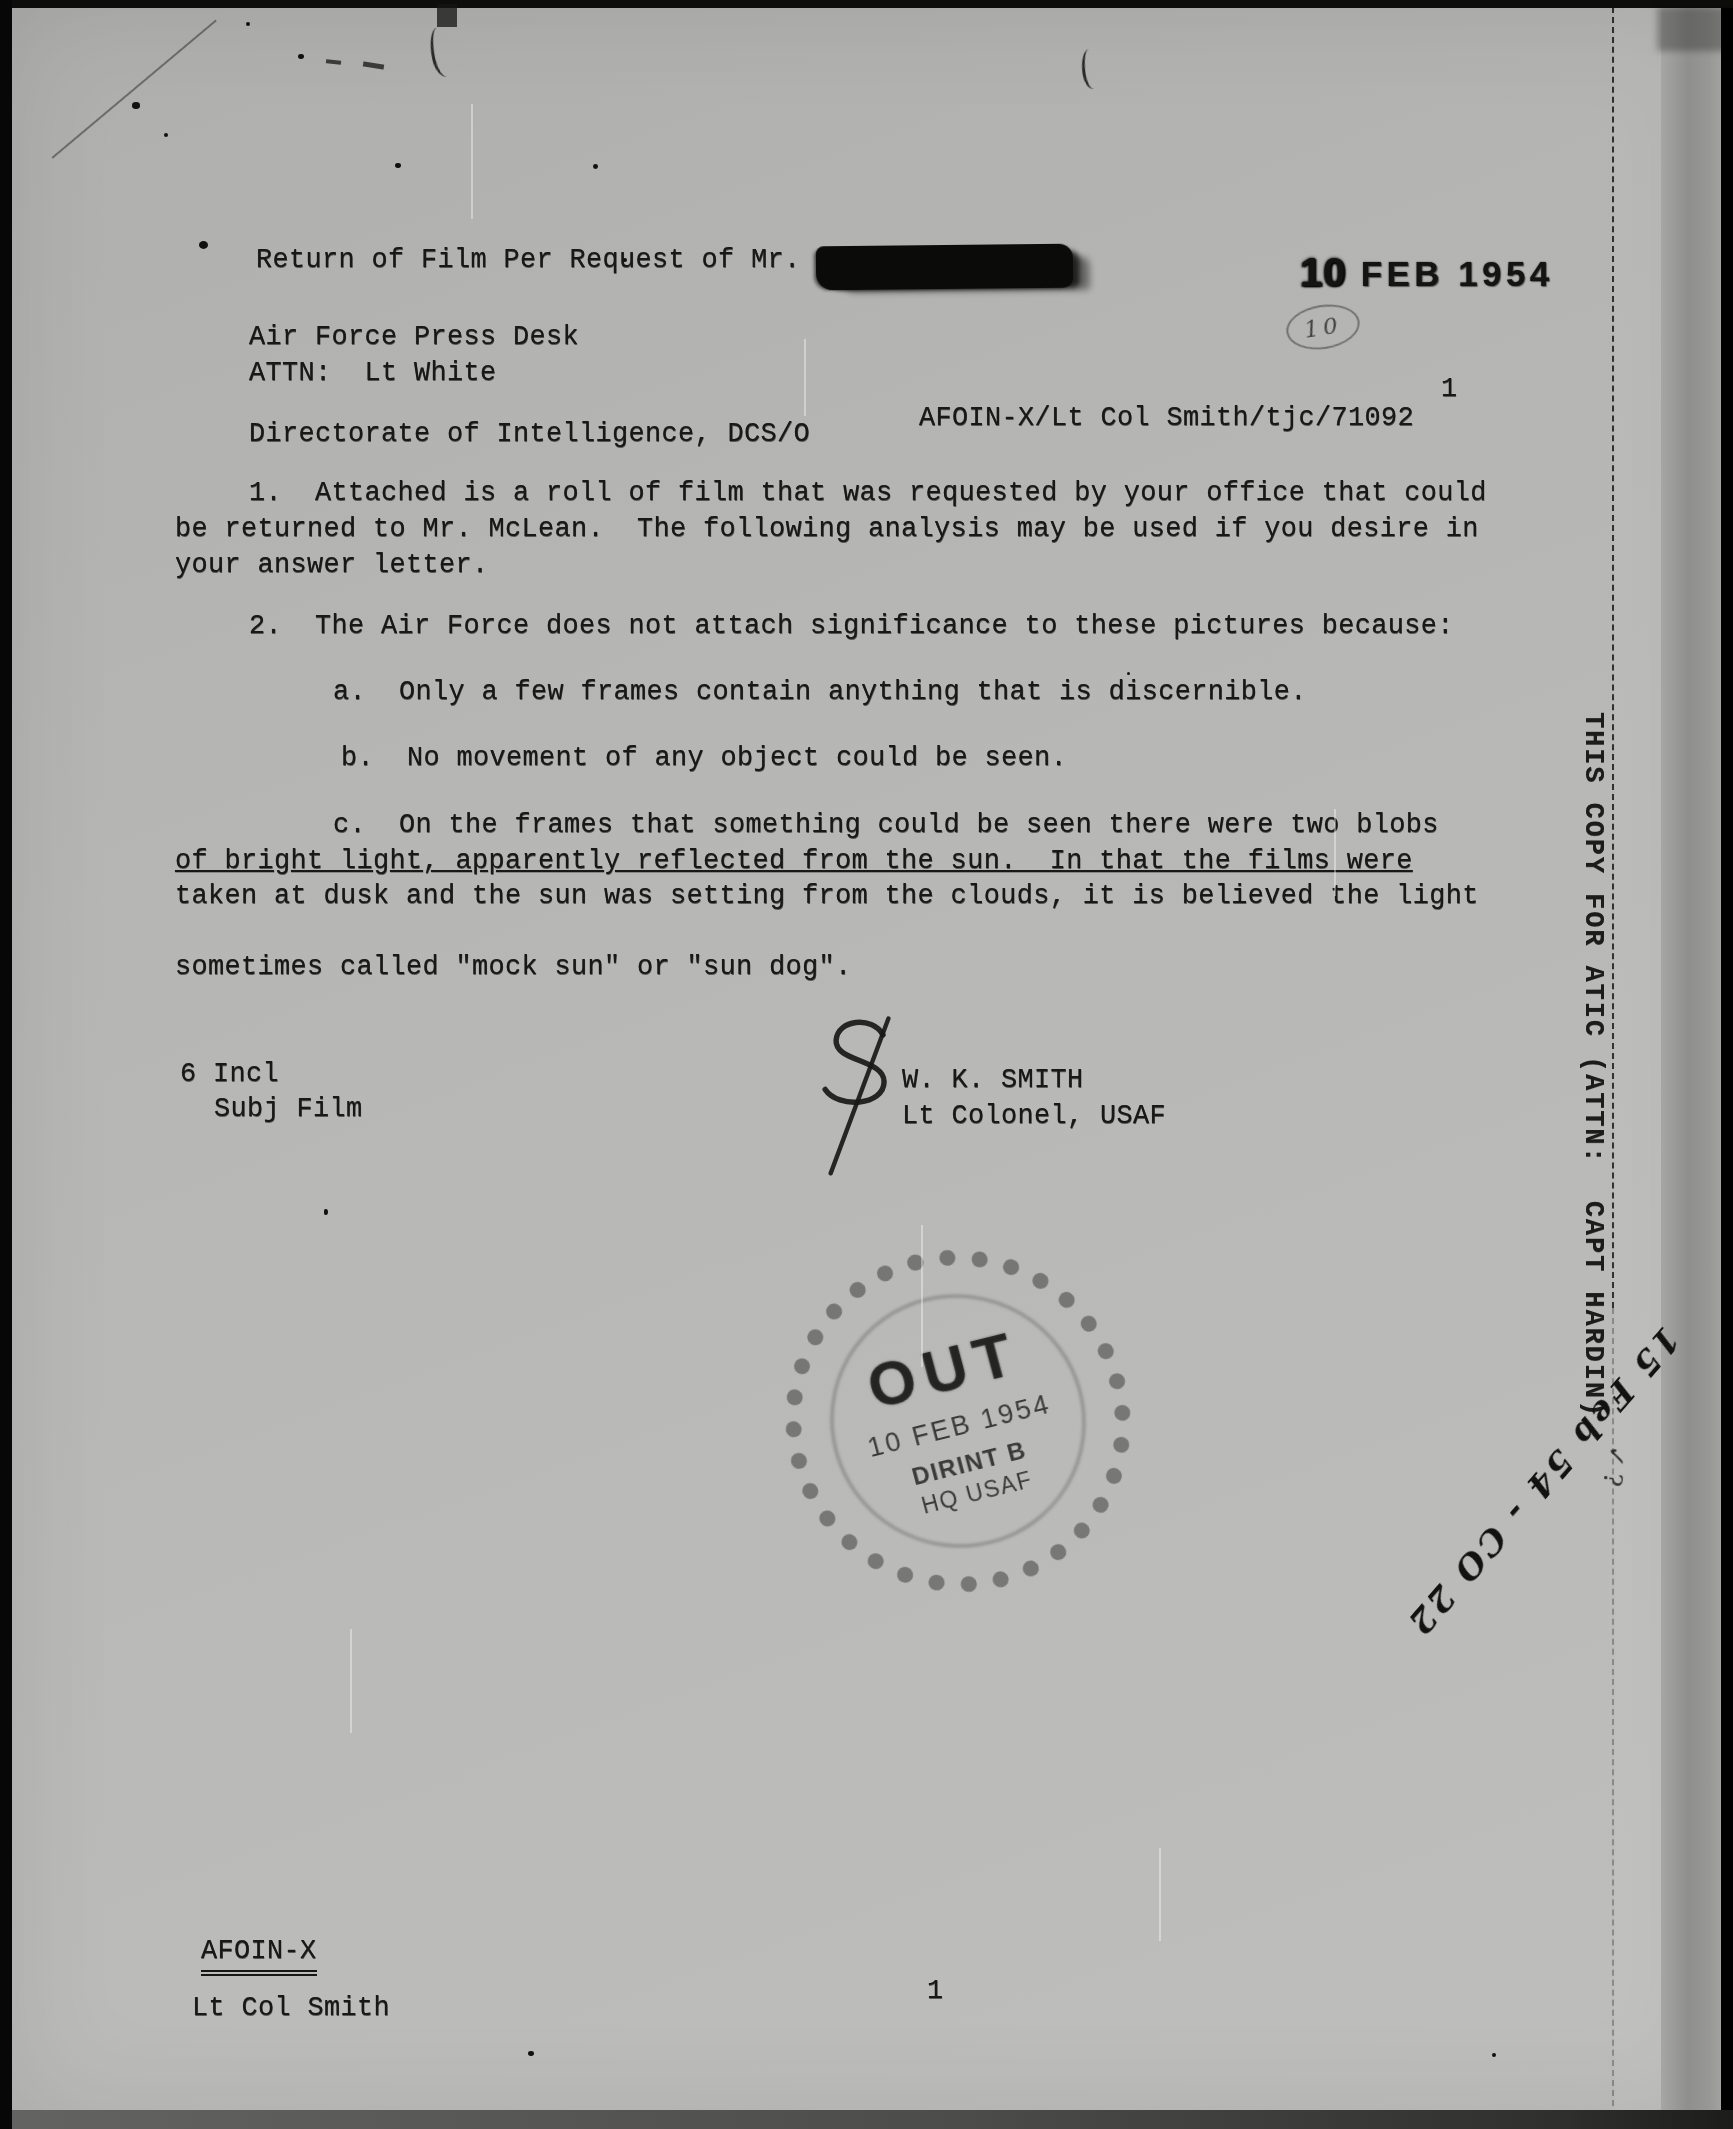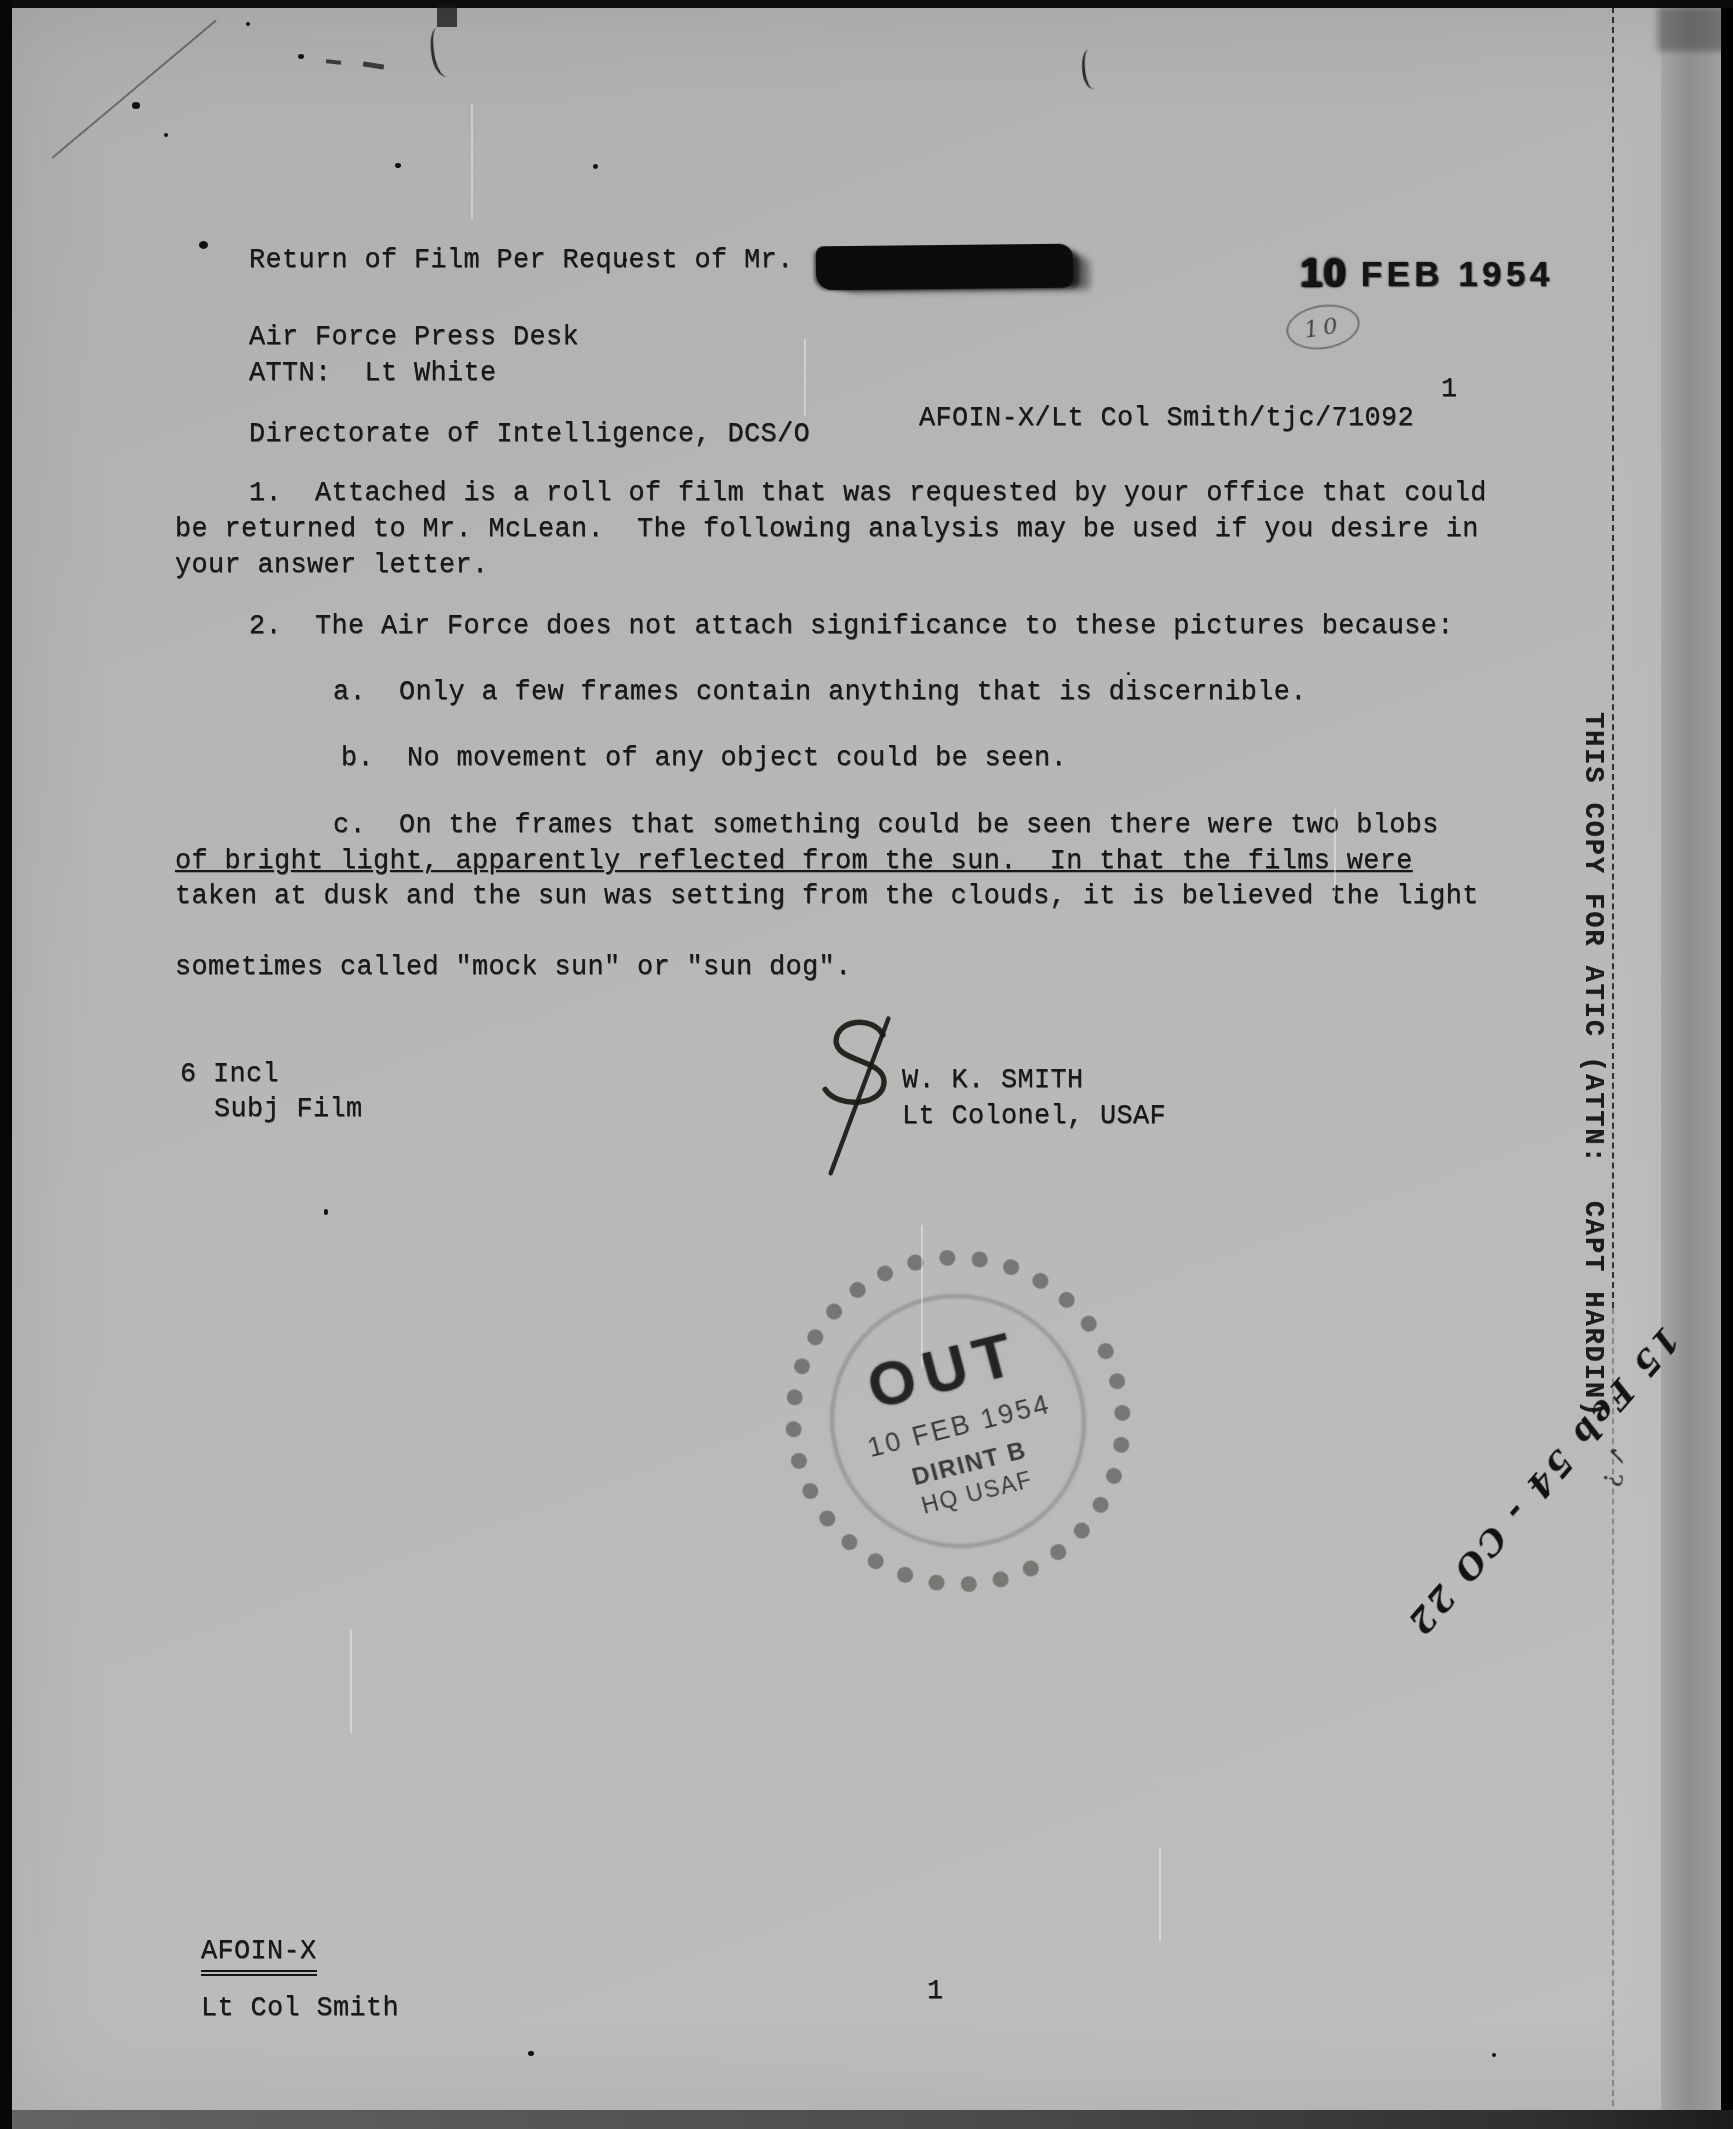--- a/index.html
+++ b/index.html
@@ -128,21 +128,21 @@
   <div class="edge-right-light"></div>
   <div class="edge-right-grey"></div>
   <div class="edge-right-black"></div>
   <div class="edge-top"></div>
   <div class="edge-left"></div>
   <div class="edge-bottom"></div>
   <div class="blotch-topright"></div>
   <div class="fold-line-a"></div>
   <div class="fold-line-b"></div>
 
-  <div class="typed" style="left:249px;top:247px;">Return of Film Per Request of Mr.</div>
+  <div class="typed" style="left:256px;top:247px;">Return of Film Per Request of Mr.</div>
   <div class="redaction"></div>
 
   <div class="date-stamp"><span class="heavy">10</span><span> FEB 1954</span></div>
   <div class="circled-note">10</div>
 
   <div class="typed" style="left:249px;top:324px;">Air Force Press Desk</div>
   <div class="typed" style="left:249px;top:360px;">ATTN:  Lt White</div>
   <div class="typed" style="left:1441px;top:376px;">1</div>
 
   <div class="typed" style="left:919px;top:405px;">AFOIN-X/Lt Col Smith/tjc/71092</div>
@@ -184,21 +184,21 @@
       <div class="out-line4">HQ USAF</div>
     </div>
   </div>
 
   <div class="side-stamp">THIS COPY FOR ATIC (ATTN:  CAPT HARDIN)</div>
   <div class="side-marks">✓?</div>
 
   <div class="scrawl">15 Feb 54 - CO 22</div>
 
   <div class="typed" style="left:201px;top:1938px;"><span class="underline-double">AFOIN-X</span></div>
-  <div class="typed" style="left:201px;top:1995px;">Lt Col Smith</div>
+  <div class="typed" style="left:192px;top:1995px;">Lt Col Smith</div>
   <div class="typed" style="left:927px;top:1978px;">1</div>
 
   <div class="scratch-diag"></div>
   <div class="arc-mark" style="left:431px;top:27px;width:19.7px;height:50px;transform:rotate(-12deg);"></div>
   <div class="arc-mark" style="left:1082px;top:49px;width:16.4px;height:40px;transform:rotate(-8deg);"></div>
   <div class="smudge" style="left:326px;top:60px;width:15.3px;height:4.4px;transform:rotate(6deg);"></div>
   <div class="smudge" style="left:363px;top:63px;width:21px;height:4.9px;transform:rotate(9deg);"></div>
   <div class="smudge" style="left:437px;top:4.4px;width:19.7px;height:23px;"></div>
   <div class="speck" style="left:132px;top:102px;width:7.7px;height:6.6px;"></div>
   <div class="speck" style="left:199px;top:241px;width:9.3px;height:8.2px;"></div>

